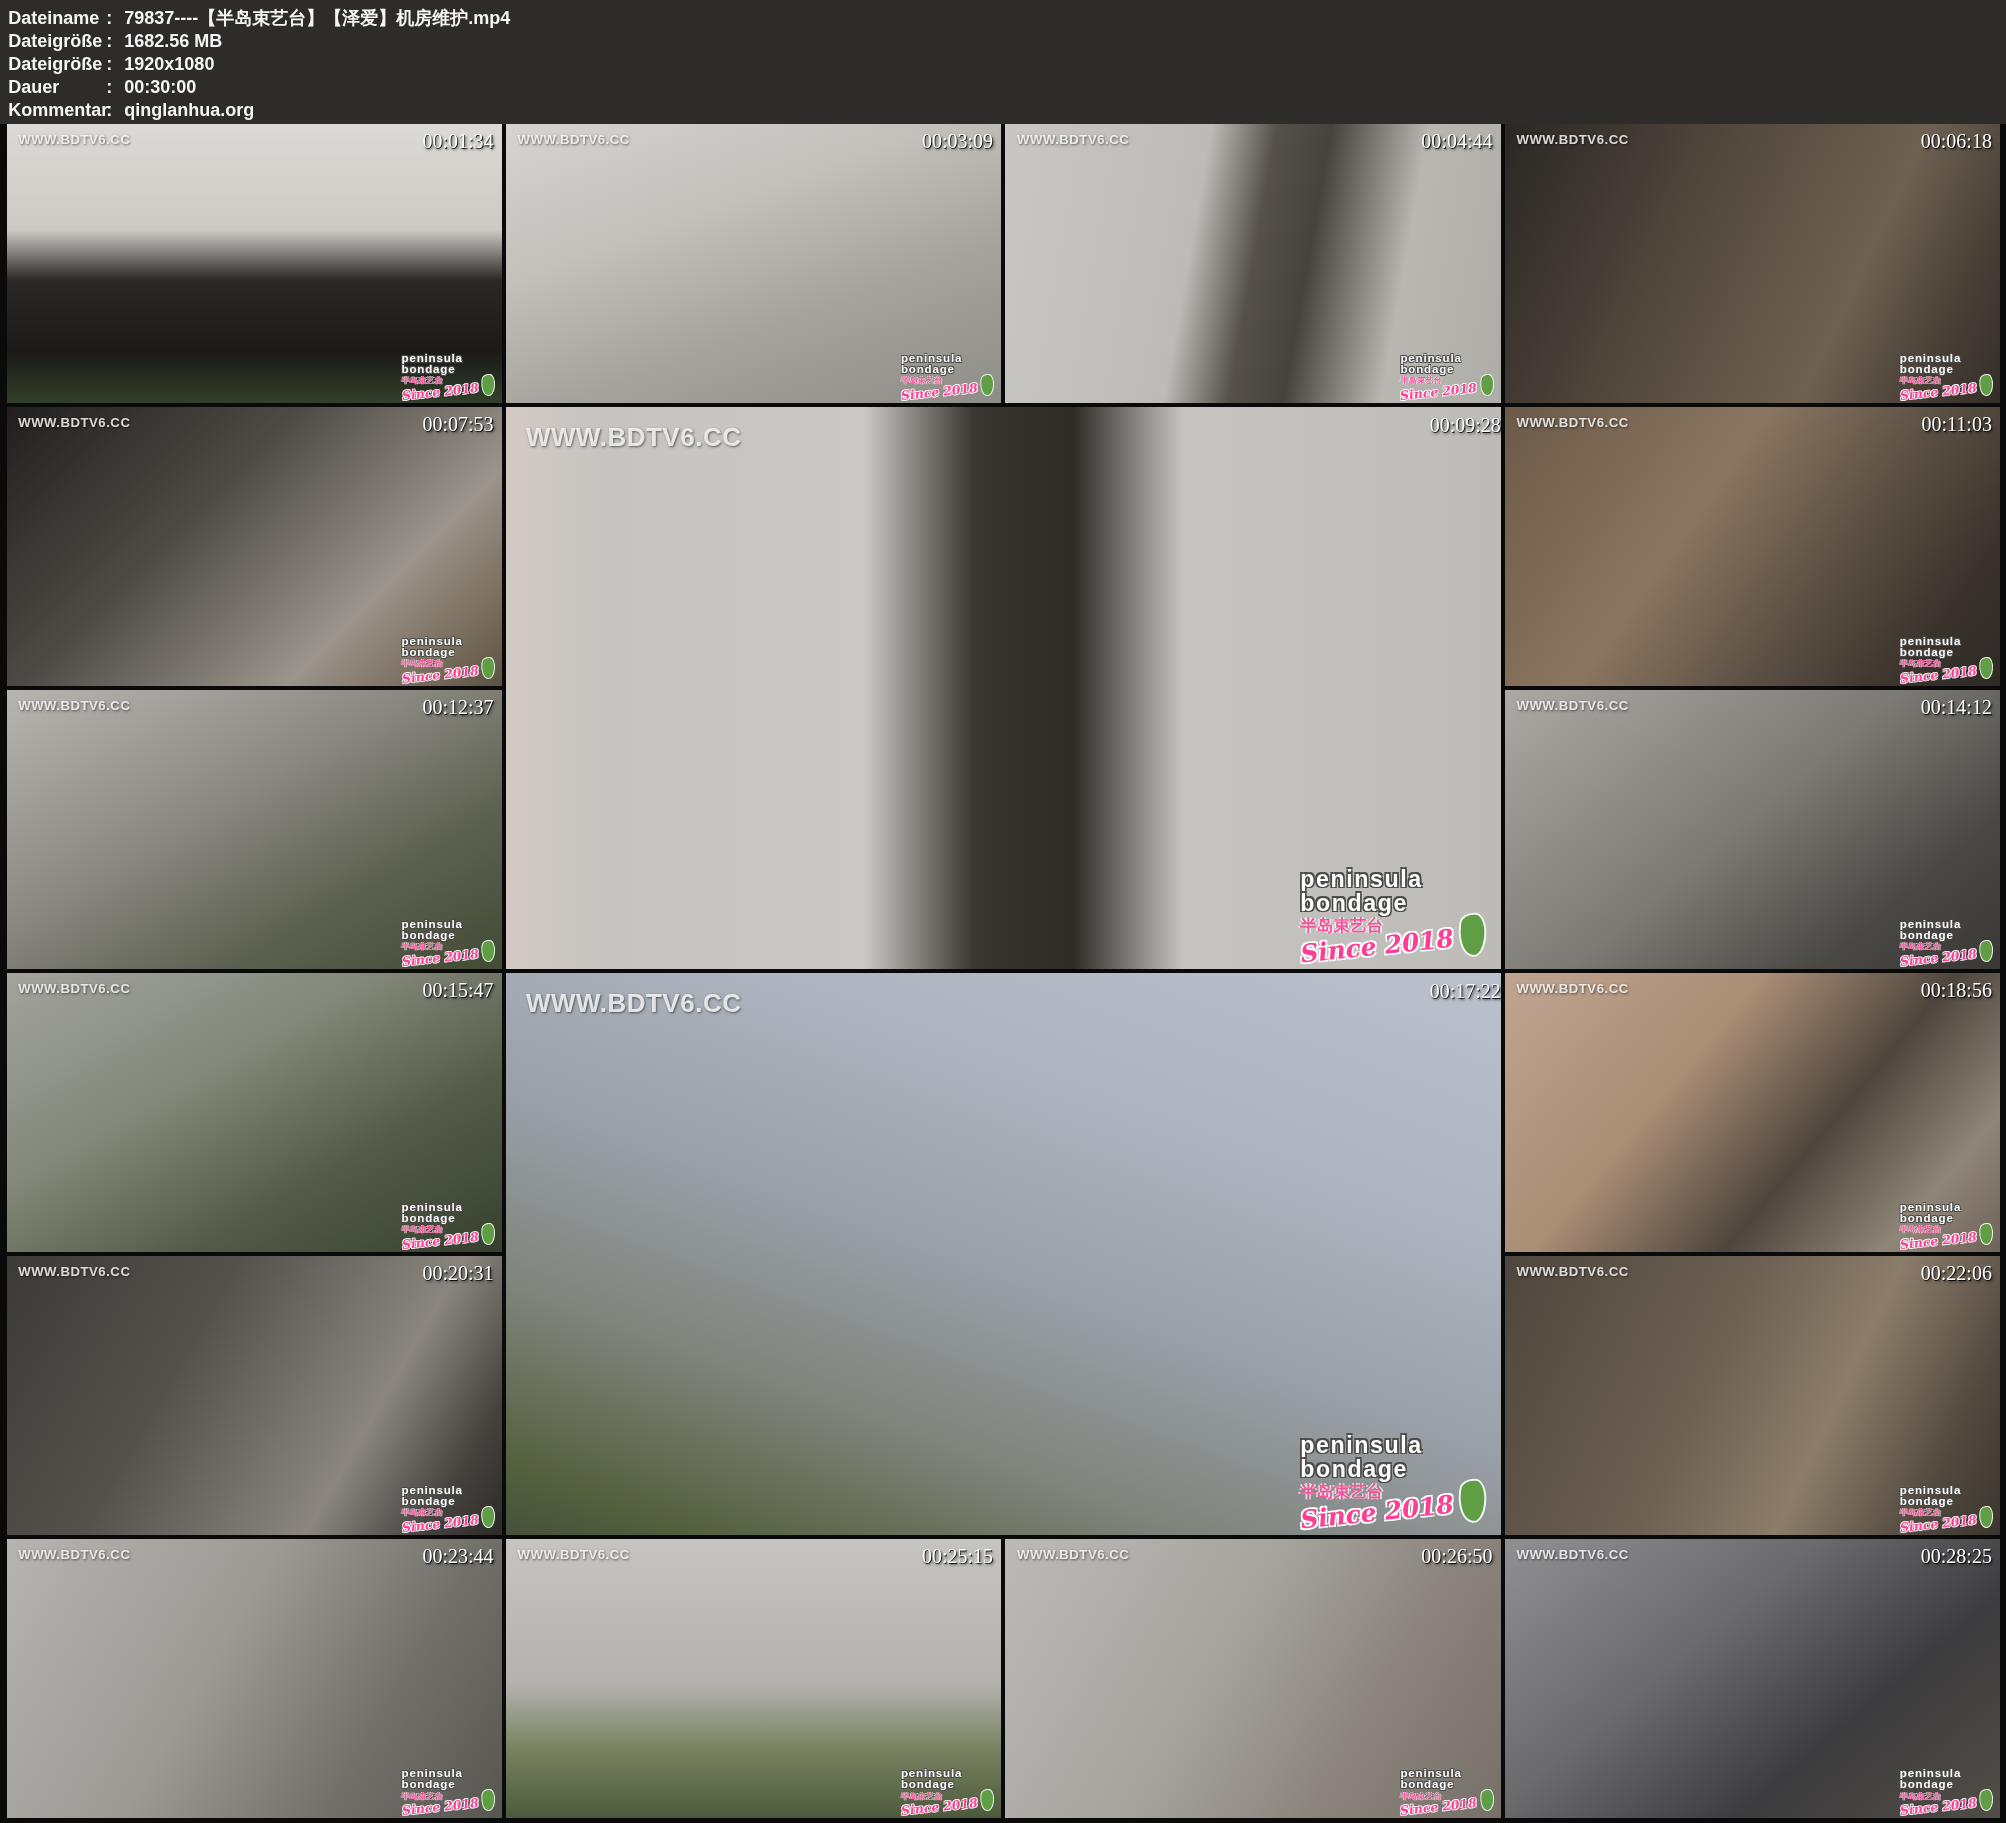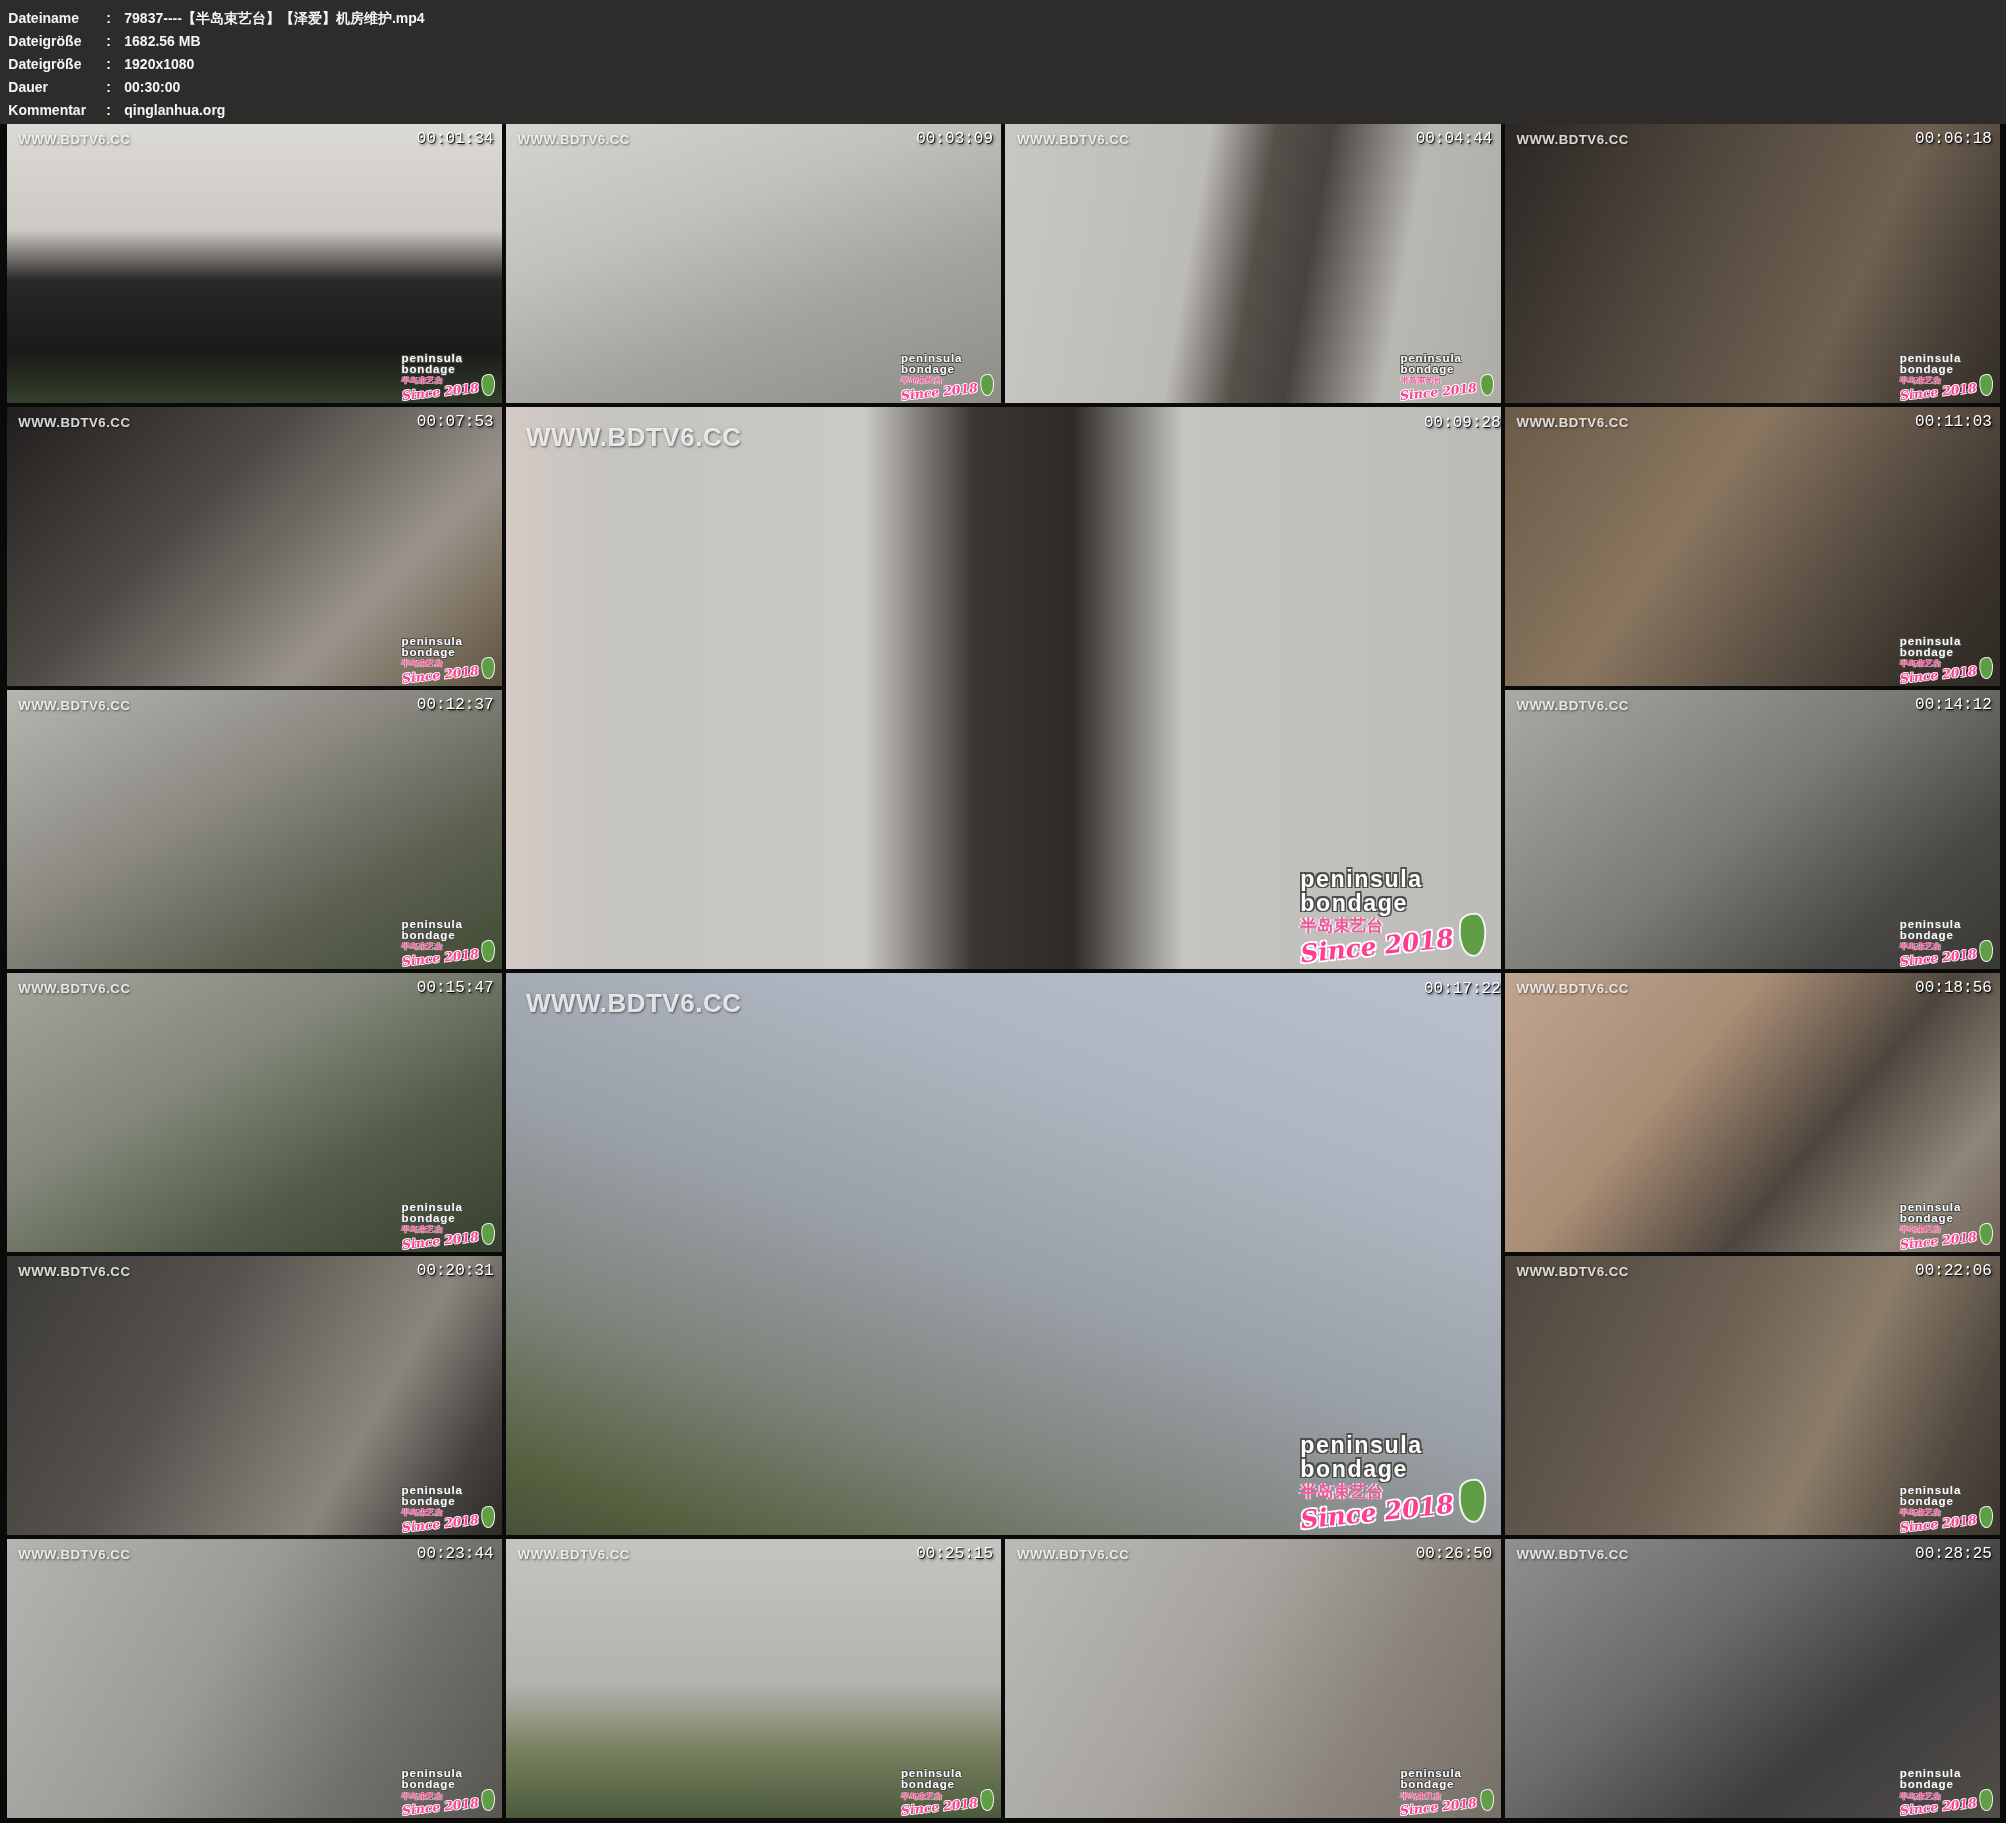--- a/index.html
+++ b/index.html
@@ -3,38 +3,38 @@
 <meta charset="utf-8">
 <style>
   html,body{margin:0;padding:0;background:#0a0a0a;}
   .sheet{position:relative;width:2006px;height:1823px;background:#0a0a0a;overflow:hidden;
          font-family:"Liberation Sans",sans-serif;}
 
   
   .hdr{position:absolute;top:0;left:0;width:100%;height:124px;background:#2d2c2b;
        box-sizing:border-box;padding:6.6px 0 0 8.3px;}
   .hdr-row{display:flex;align-items:baseline;height:23px;line-height:23px;
-           font-size:14px;font-weight:bold;color:#f5f5f5;}
+           font-size:18px;font-weight:bold;color:#f5f5f5;}
   .hdr-label{width:98px;flex:0 0 98px;}
   .hdr-sep{width:18px;flex:0 0 18px;text-align:left;}
   .hdr-value{white-space:nowrap;font-family:"Liberation Sans","DejaVu Sans",sans-serif;}
 
   
   .grid{position:absolute;left:6.6px;right:5.8px;top:124px;bottom:5px;display:grid;
         grid-template-columns:repeat(4,1fr);grid-template-rows:repeat(6,1fr);gap:4.1px;}
   .thumb{position:relative;overflow:hidden;background:#777;text-align:center;}
   .thumb.big{grid-column:span 2;grid-row:span 2;}
 
   .wm{position:absolute;top:8.3px;left:11.6px;font-weight:bold;font-size:13.2px;
       letter-spacing:0.5px;color:rgba(255,255,255,.82);
       text-shadow:0.8px 0.8px 2.5px rgba(0,0,0,.55);}
   .big .wm{top:15px;left:20px;font-size:26px;}
 
-  .ts{position:absolute;top:5.8px;right:8.3px;font-family:Liberation Mono, monospace;
-      font-size:16px;color:#fff;
+  .ts{position:absolute;top:5.8px;right:8.3px;font-family:Liberation Serif, serif;
+      font-size:20px;color:#fff;
       text-shadow:0.8px 0.8px 0 rgba(0,0,0,.85),1.7px 1.7px 2.5px rgba(0,0,0,.6);}
   .big .ts{top:7.4px;right:0;}
 
   
   .logo{position:absolute;bottom:5px;right:6.6px;display:flex;align-items:flex-end;
         gap:2.5px;transform-origin:bottom right;}
   .big .logo{transform:scale(2.0);bottom:10px;right:13.2px;}
   .logo-txt{display:flex;flex-direction:column;align-items:flex-start;line-height:1;}
   .lg1,.lg2{font-weight:bold;font-size:11.6px;letter-spacing:0.8px;color:#fdfdfd;
       text-shadow:-0.8px -0.8px 0 #4a4a48,0.8px -0.8px 0 #4a4a48,-0.8px 0.8px 0 #4a4a48,0.8px 0.8px 0 #4a4a48;}

